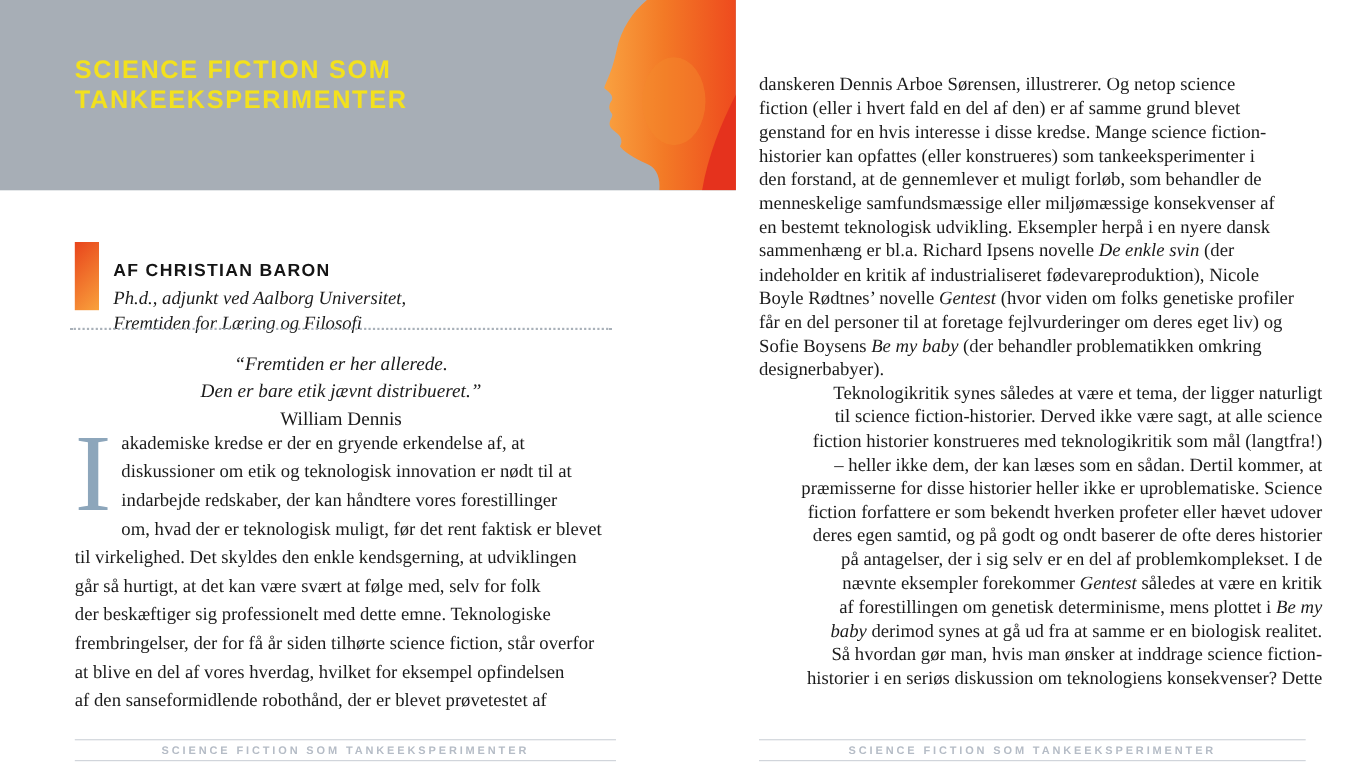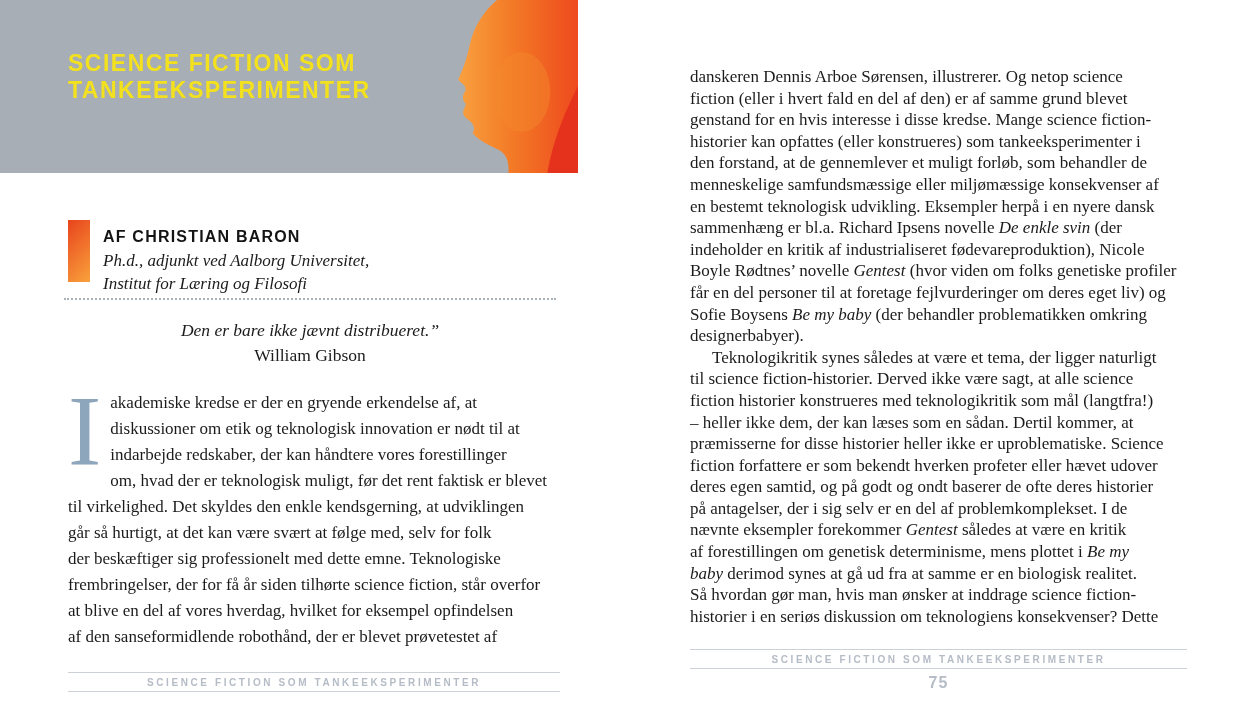--- a/index.html
+++ b/index.html
@@ -6,40 +6,41 @@
   #spread{
     position:relative;width:1244px;height:708px;background:#ffffff;
     font-family:"Liberation Serif",serif;color:#1b1b1b;overflow:hidden;
   }
   .page{position:absolute;top:0;height:708px;width:622px;}
   #page-left{left:0;}
   #page-right{left:622px;}
 
   
   .banner{
-    position:absolute;top:0;left:0;width:578px;height:173px;
+    position:absolute;top:0;left:0;width:625px;height:173px;
     background:var(--banner-bg,#a7aeb6);
+    padding-left:44px;
   }
   .banner-title{
     position:absolute;left:68px;top:50px;
     font-family:"Liberation Sans",sans-serif;font-weight:800;
     font-size:23px;line-height:27px;letter-spacing:1.5px;
     color:var(--title-yellow,#f3e11e);white-space:pre-line;
   }
   .head-svg{position:absolute;top:0;right:0;width:128px;height:173px;}
 
   
   .author{position:absolute;left:68px;top:220px;display:flex;}
   .author-bar{
     width:22px;height:62px;margin-right:13px;
     background:linear-gradient(135deg,var(--bar-grad-start,#e8441c),var(--bar-grad-end,#f9a23c));
   }
   .byline{
     font-family:"Liberation Sans",sans-serif;font-weight:800;
-    font-size:16px;letter-spacing:1.2px;color:#141414;margin-top:8px;
+    font-size:16px;letter-spacing:1.2px;color:#141414;margin-top:18px;
   }
   .affiliation{
     font-style:italic;font-size:17px;line-height:23px;margin-top:3px;
     white-space:pre-line;color:#1b1b1b;
   }
 
   
   .dotted-divider{
     position:absolute;left:64px;top:298px;width:492px;
     border-top:2px dotted var(--divider-gray,#a9b1b9);
@@ -60,21 +61,21 @@
   }
   .drop-cap{
     float:left;font-size:100px;line-height:78px;height:78px;
     color:var(--dropcap-blue,#8da6bb);margin-right:9px;margin-top:2px;
     font-family:"Liberation Serif",serif;font-weight:400;
   }
   .body-right{
     position:absolute;left:68px;top:66px;width:512px;
     font-size:17px;line-height:21.6px;white-space:pre-line;
   }
-  .body-right .para.indent{text-indent:22px;}
+  .body-right .para.indent{text-indent:22px;text-align:right;}
   .it{font-style:italic;}
 
   
   .footer{position:absolute;bottom:16px;text-align:center;}
   #page-left .footer{left:68px;width:492px;}
   #page-right .footer{left:68px;width:497px;}
   .running-title{
     font-family:"Liberation Sans",sans-serif;font-weight:700;
     font-size:10px;letter-spacing:2.6px;color:var(--footer-gray,#b5bcc6);
     border-top:1px solid var(--footer-line,#ccd1d8);
@@ -111,29 +112,30 @@
         <ellipse cx="70" cy="92" rx="28" ry="40" fill="#f58a2c" opacity="0.45"></ellipse>
         <path fill="#e5321d" d="M 125,86 C 112,112 100,142 95,173 L 125,173 Z"></path>
       </svg>
     </div>
 
     <div class="author">
       <div class="author-bar"></div>
       <div>
         <div class="byline">AF CHRISTIAN BARON</div>
         <div class="affiliation">Ph.d., adjunkt ved Aalborg Universitet,
-Institut for Læring og Filosofi</div>
+Fremtiden for Læring og Filosofi</div>
       </div>
     </div>
 
     <div class="dotted-divider"></div>
 
     <div class="quote">
-      <div class="quote-line">Den er bare ikke jævnt distribueret.”</div>
-      <div class="quote-attribution">William Gibson</div>
+      <div class="quote-line">“Fremtiden er her allerede.</div>
+      <div class="quote-line">Den er bare etik jævnt distribueret.”</div>
+      <div class="quote-attribution">William Dennis</div>
     </div>
 
     <div class="body-left"><span class="drop-cap">I</span><span>akademiske kredse er der en gryende erkendelse af, at
 diskussioner om etik og teknologisk innovation er nødt til at
 indarbejde redskaber, der kan håndtere vores forestillinger
 om, hvad der er teknologisk muligt, før det rent faktisk er blevet
 til virkelighed. Det skyldes den enkle kendsgerning, at udviklingen
 går så hurtigt, at det kan være svært at følge med, selv for folk
 der beskæftiger sig professionelt med dette emne. Teknologiske
 frembringelser, der for få år siden tilhørte science fiction, står overfor
@@ -168,17 +170,16 @@
 deres egen samtid, og på godt og ondt baserer de ofte deres historier
 på antagelser, der i sig selv er en del af problemkomplekset. I de
 nævnte eksempler forekommer </span><span class="it">Gentest</span><span> således at være en kritik
 af forestillingen om genetisk determinisme, mens plottet i </span><span class="it">Be my
 baby</span><span> derimod synes at gå ud fra at samme er en biologisk realitet.
 Så hvordan gør man, hvis man ønsker at inddrage science fiction-
 historier i en seriøs diskussion om teknologiens konsekvenser? Dette</span></div></div>
 
     <div class="footer">
       <div class="running-title">SCIENCE FICTION SOM TANKEEKSPERIMENTER</div>
-      <div class="page-number">75</div>
     </div>
   </div>
 
 </div>
 
 </body></html>

